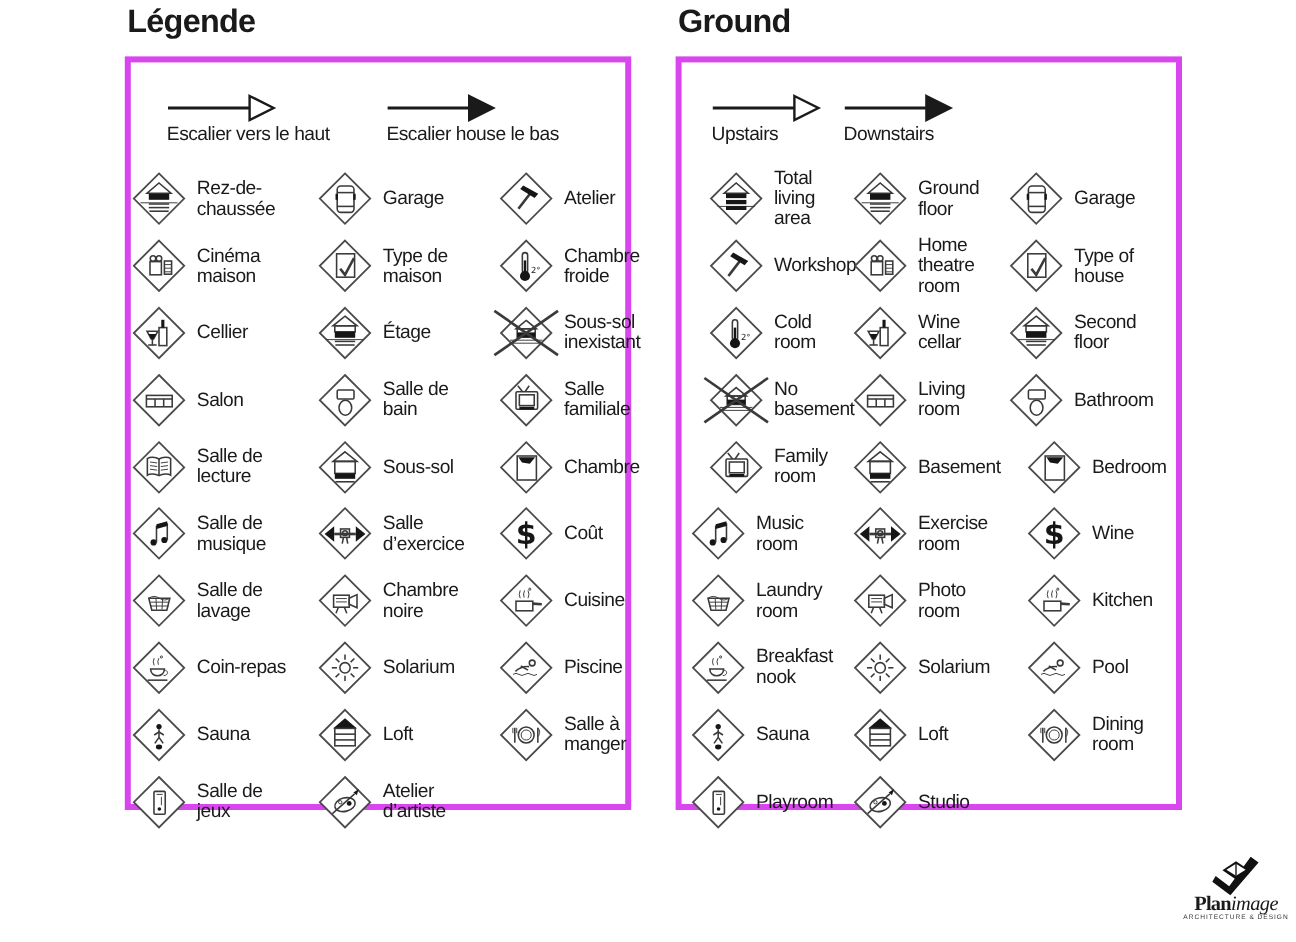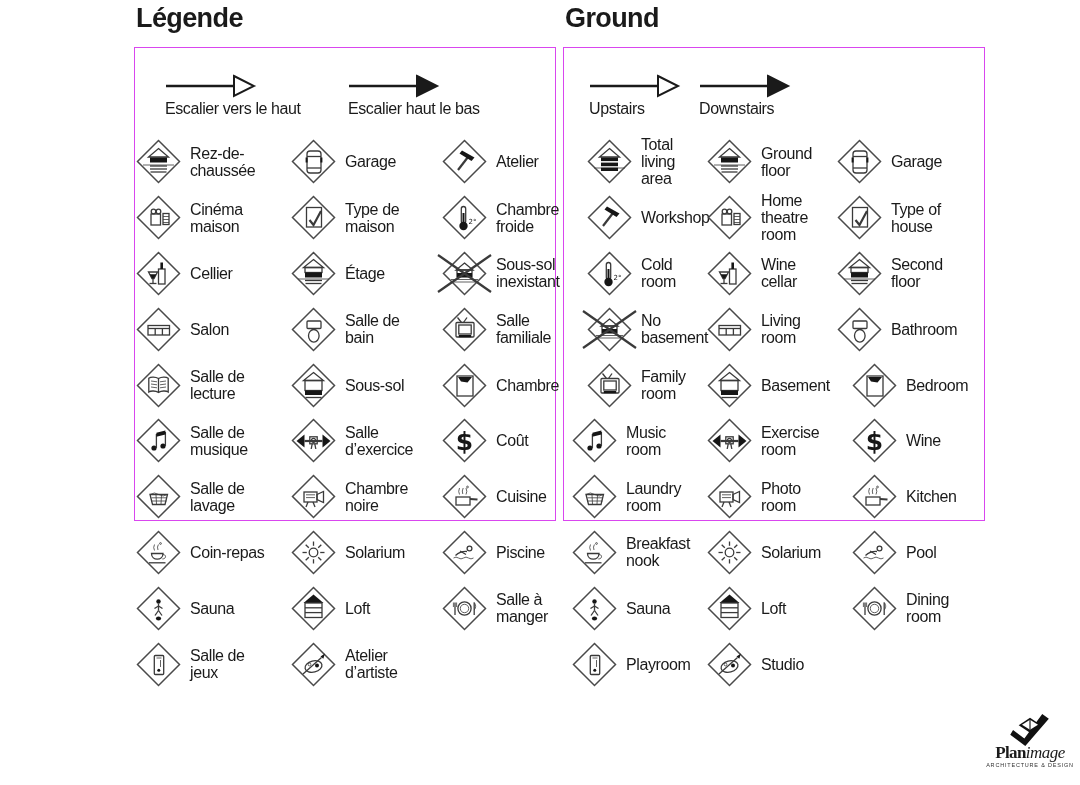--- a/index.html
+++ b/index.html
@@ -1,26 +1,26 @@
 <!DOCTYPE html>
 <html><head>
 <meta charset="utf-8">
 <style>
   html,body { margin:0; padding:0; background:#fff; }
   .canvas { position:relative; width:1080px; height:785px; background:#fff; overflow:hidden;
             font-family:"Liberation Sans", sans-serif; color:#1a1a1a; }
 
   .panel-sec { position:absolute; top:0; width:422px; }
-  #sec-fr { left:114px;padding-left:20px; }
+  #sec-fr { left:84px;padding-left:20px; }
   #sec-en { left:563px; }
 
   h1.title { margin:0; height:47px; box-sizing:border-box; padding:4px 0 0 2px;
              font-size:27px; font-weight:bold; letter-spacing:-0.6px; line-height:1.1; }
 
-  .panel { position:relative; border:1px solid #d946ef; height:474px; box-sizing:border-box; background:#fff; }
+  .panel { position:relative; border:5px solid #d946ef; height:628px; box-sizing:border-box; background:#fff; }
 
   .arrows { position:relative; height:86px; }
   .arrow-item { position:absolute; top:26px; }
   #sec-fr .arrow-item.a1 { left:30px; }
   #sec-fr .arrow-item.a2 { left:213px; }
   #sec-en .arrow-item.a1 { left:25px; }
   #sec-en .arrow-item.a2 { left:135px; }
   .arrow-item svg { display:block; }
   .arrow-label { font-size:16px; letter-spacing:-0.4px; margin-top:2px; white-space:nowrap; }
 
@@ -66,21 +66,21 @@
             <line x1="1" y1="12" x2="69" y2="12" stroke="#1a1a1a" stroke-width="2.6"></line>
             <polygon points="69,2 89,12 69,22" fill="#fff" stroke="#1a1a1a" stroke-width="2"></polygon>
           </svg>
           <div class="arrow-label">Escalier vers le haut</div>
         </div>
         <div class="arrow-item a2">
           <svg width="92" height="24" viewBox="0 0 92 24">
             <line x1="1" y1="12" x2="69" y2="12" stroke="#1a1a1a" stroke-width="2.6"></line>
             <polygon points="69,2 89,12 69,22" fill="#1a1a1a" stroke="#1a1a1a" stroke-width="2"></polygon>
           </svg>
-          <div class="arrow-label">Escalier haut le bas</div>
+          <div class="arrow-label">Escalier house le bas</div>
         </div>
       </div>
       <div class="grid">
           <div class="cell c2">
             <span class="sym-wrap"><svg class="sym" viewBox="0 0 47 47">
                 <path class="d" d="M23.5 2.5 L44.5 23.5 L23.5 44.5 L2.5 23.5 Z"></path>
                 <line class="thin" x1="8" y1="27" x2="39" y2="27"></line>
                 <polygon points="23.5,10.5 33.5,19 13.5,19"></polygon>
                 <rect class="f" x="15" y="19.5" width="17" height="5"></rect>
                 <line x1="15" y1="28" x2="32" y2="28"></line>

